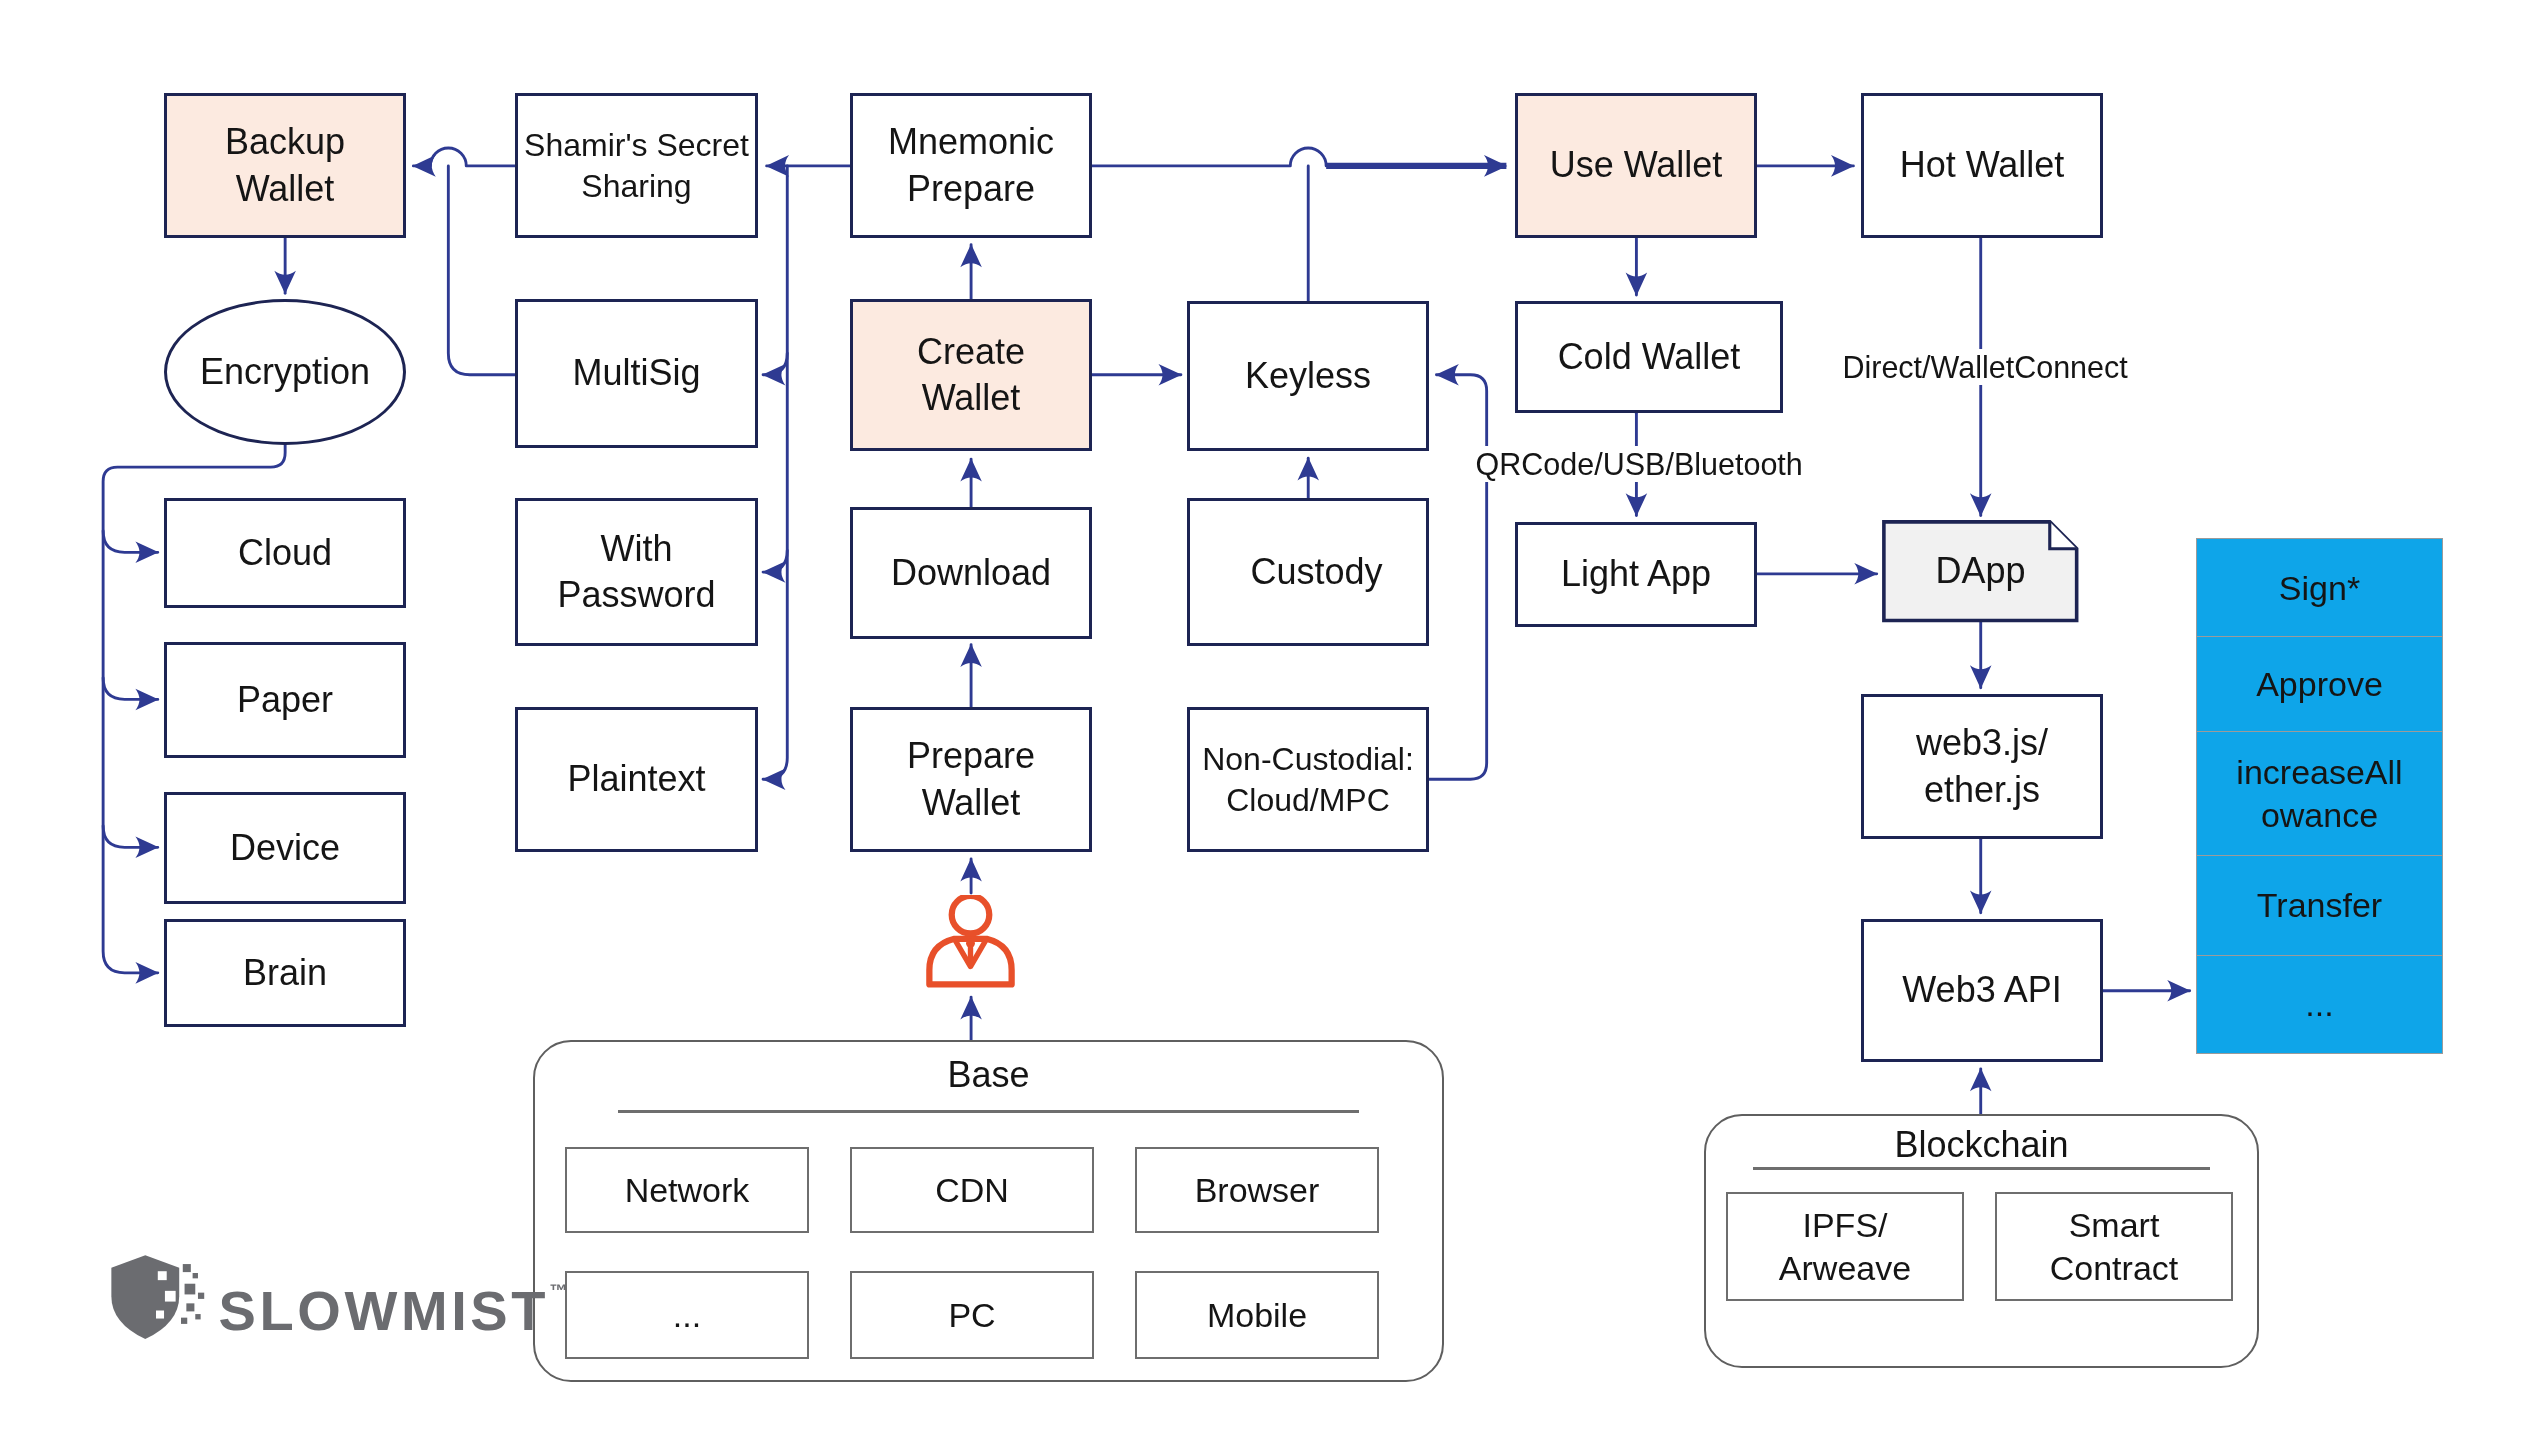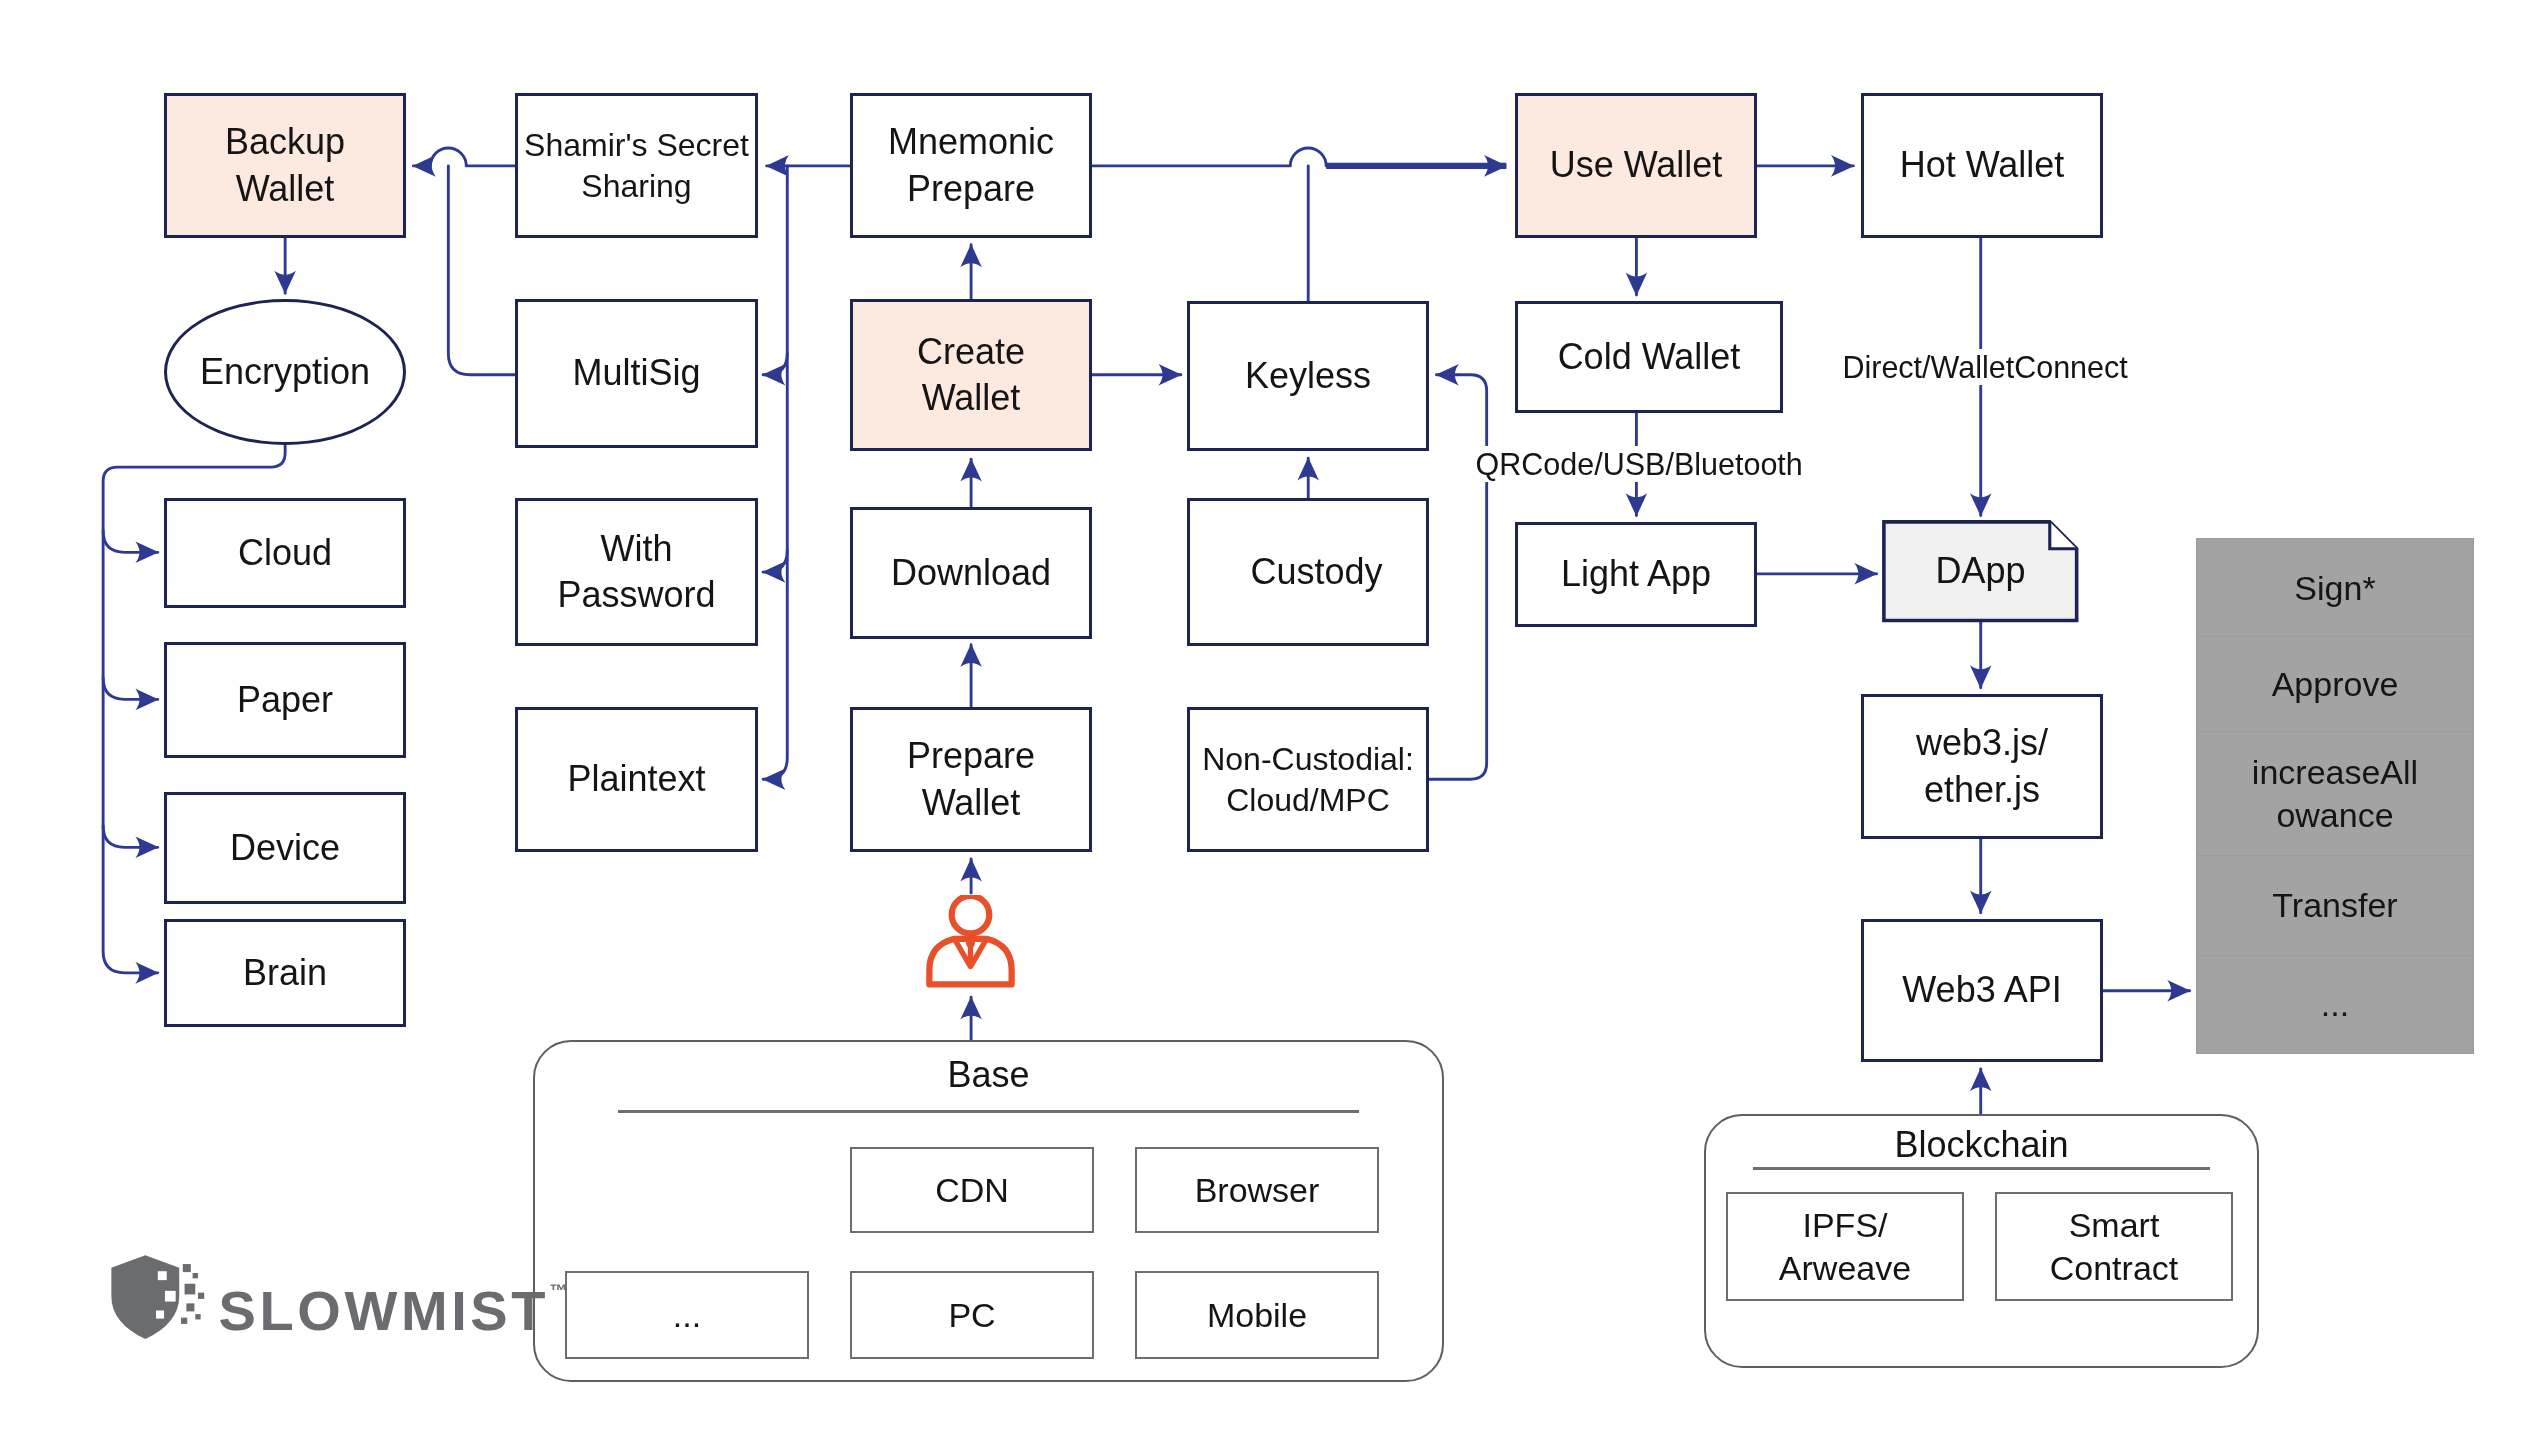--- a/index.html
+++ b/index.html
@@ -14,22 +14,22 @@
   .node{position:absolute;z-index:3;display:flex;align-items:center;justify-content:center;
         text-align:center;white-space:pre-line;background:#ffffff;border:3.6px solid var(--border-navy);
         box-sizing:border-box;font-size:36px;line-height:1.28;}
   .pink{background:var(--pink);}
   .ellipse{border-radius:50%;}
   .fs36{font-size:32px;}
   .plain{border:none;background:transparent;}
   .wire-label{position:absolute;z-index:4;background:#ffffff;font-size:30.5px;line-height:36px;
               text-align:center;padding:0 3.6px;}
   .list{position:absolute;z-index:3;left:2196px;top:538px;width:247px;}
-  .list-row{box-sizing:border-box;width:278px;border:1.8px solid var(--list-border);margin-top:-1.8px;
-            background:#a3a3a3;display:flex;align-items:center;justify-content:center;text-align:center;
+  .list-row{box-sizing:border-box;width:247px;border:1.8px solid var(--list-border);margin-top:-1.8px;
+            background:#0ea5e9;display:flex;align-items:center;justify-content:center;text-align:center;
             font-size:34px;line-height:1.25;white-space:pre-line;}
   .list-row:first-child{margin-top:0;}
   .group{position:absolute;z-index:2;box-sizing:border-box;background:#fff;
          border:2.7px solid var(--group-border);border-radius:38px;}
   .group-title{position:absolute;z-index:3;text-align:center;font-size:36px;}
   .group-divider{position:absolute;z-index:3;height:2.7px;background:var(--inner-border);}
   .inner{position:absolute;z-index:3;box-sizing:border-box;border:2.7px solid var(--inner-border);
          background:#fff;display:flex;align-items:center;justify-content:center;text-align:center;
          font-size:34px;line-height:1.25;white-space:pre-line;}
   #person-svg{position:absolute;z-index:3;left:924px;top:895px;}
@@ -139,20 +139,21 @@
     <div class="list-row" style="height:97px;">Approve</div>
     <div class="list-row" style="height:125px;">increaseAll
 owance</div>
     <div class="list-row" style="height:102px;">Transfer</div>
     <div class="list-row" style="height:99px;">...</div>
   </div>
 
   <div class="group" style="left:533px;top:1040px;width:911px;height:342px;"></div>
   <div class="group-title" style="left:533px;top:1054px;width:911px;">Base</div>
   <div class="group-divider" style="left:618px;top:1110px;width:741px;"></div>
+  <div class="inner" style="left:565px;top:1147px;width:244px;height:86px;">Network</div>
   <div class="inner" style="left:850px;top:1147px;width:244px;height:86px;">CDN</div>
   <div class="inner" style="left:1135px;top:1147px;width:244px;height:86px;">Browser</div>
   <div class="inner" style="left:565px;top:1271px;width:244px;height:88px;">...</div>
   <div class="inner" style="left:850px;top:1271px;width:244px;height:88px;">PC</div>
   <div class="inner" style="left:1135px;top:1271px;width:244px;height:88px;">Mobile</div>
 
   <div class="group" style="left:1704px;top:1114px;width:555px;height:254px;"></div>
   <div class="group-title" style="left:1704px;top:1124px;width:555px;">Blockchain</div>
   <div class="group-divider" style="left:1753px;top:1167px;width:457px;"></div>
   <div class="inner" style="left:1726px;top:1192px;width:238px;height:109px;">IPFS/

